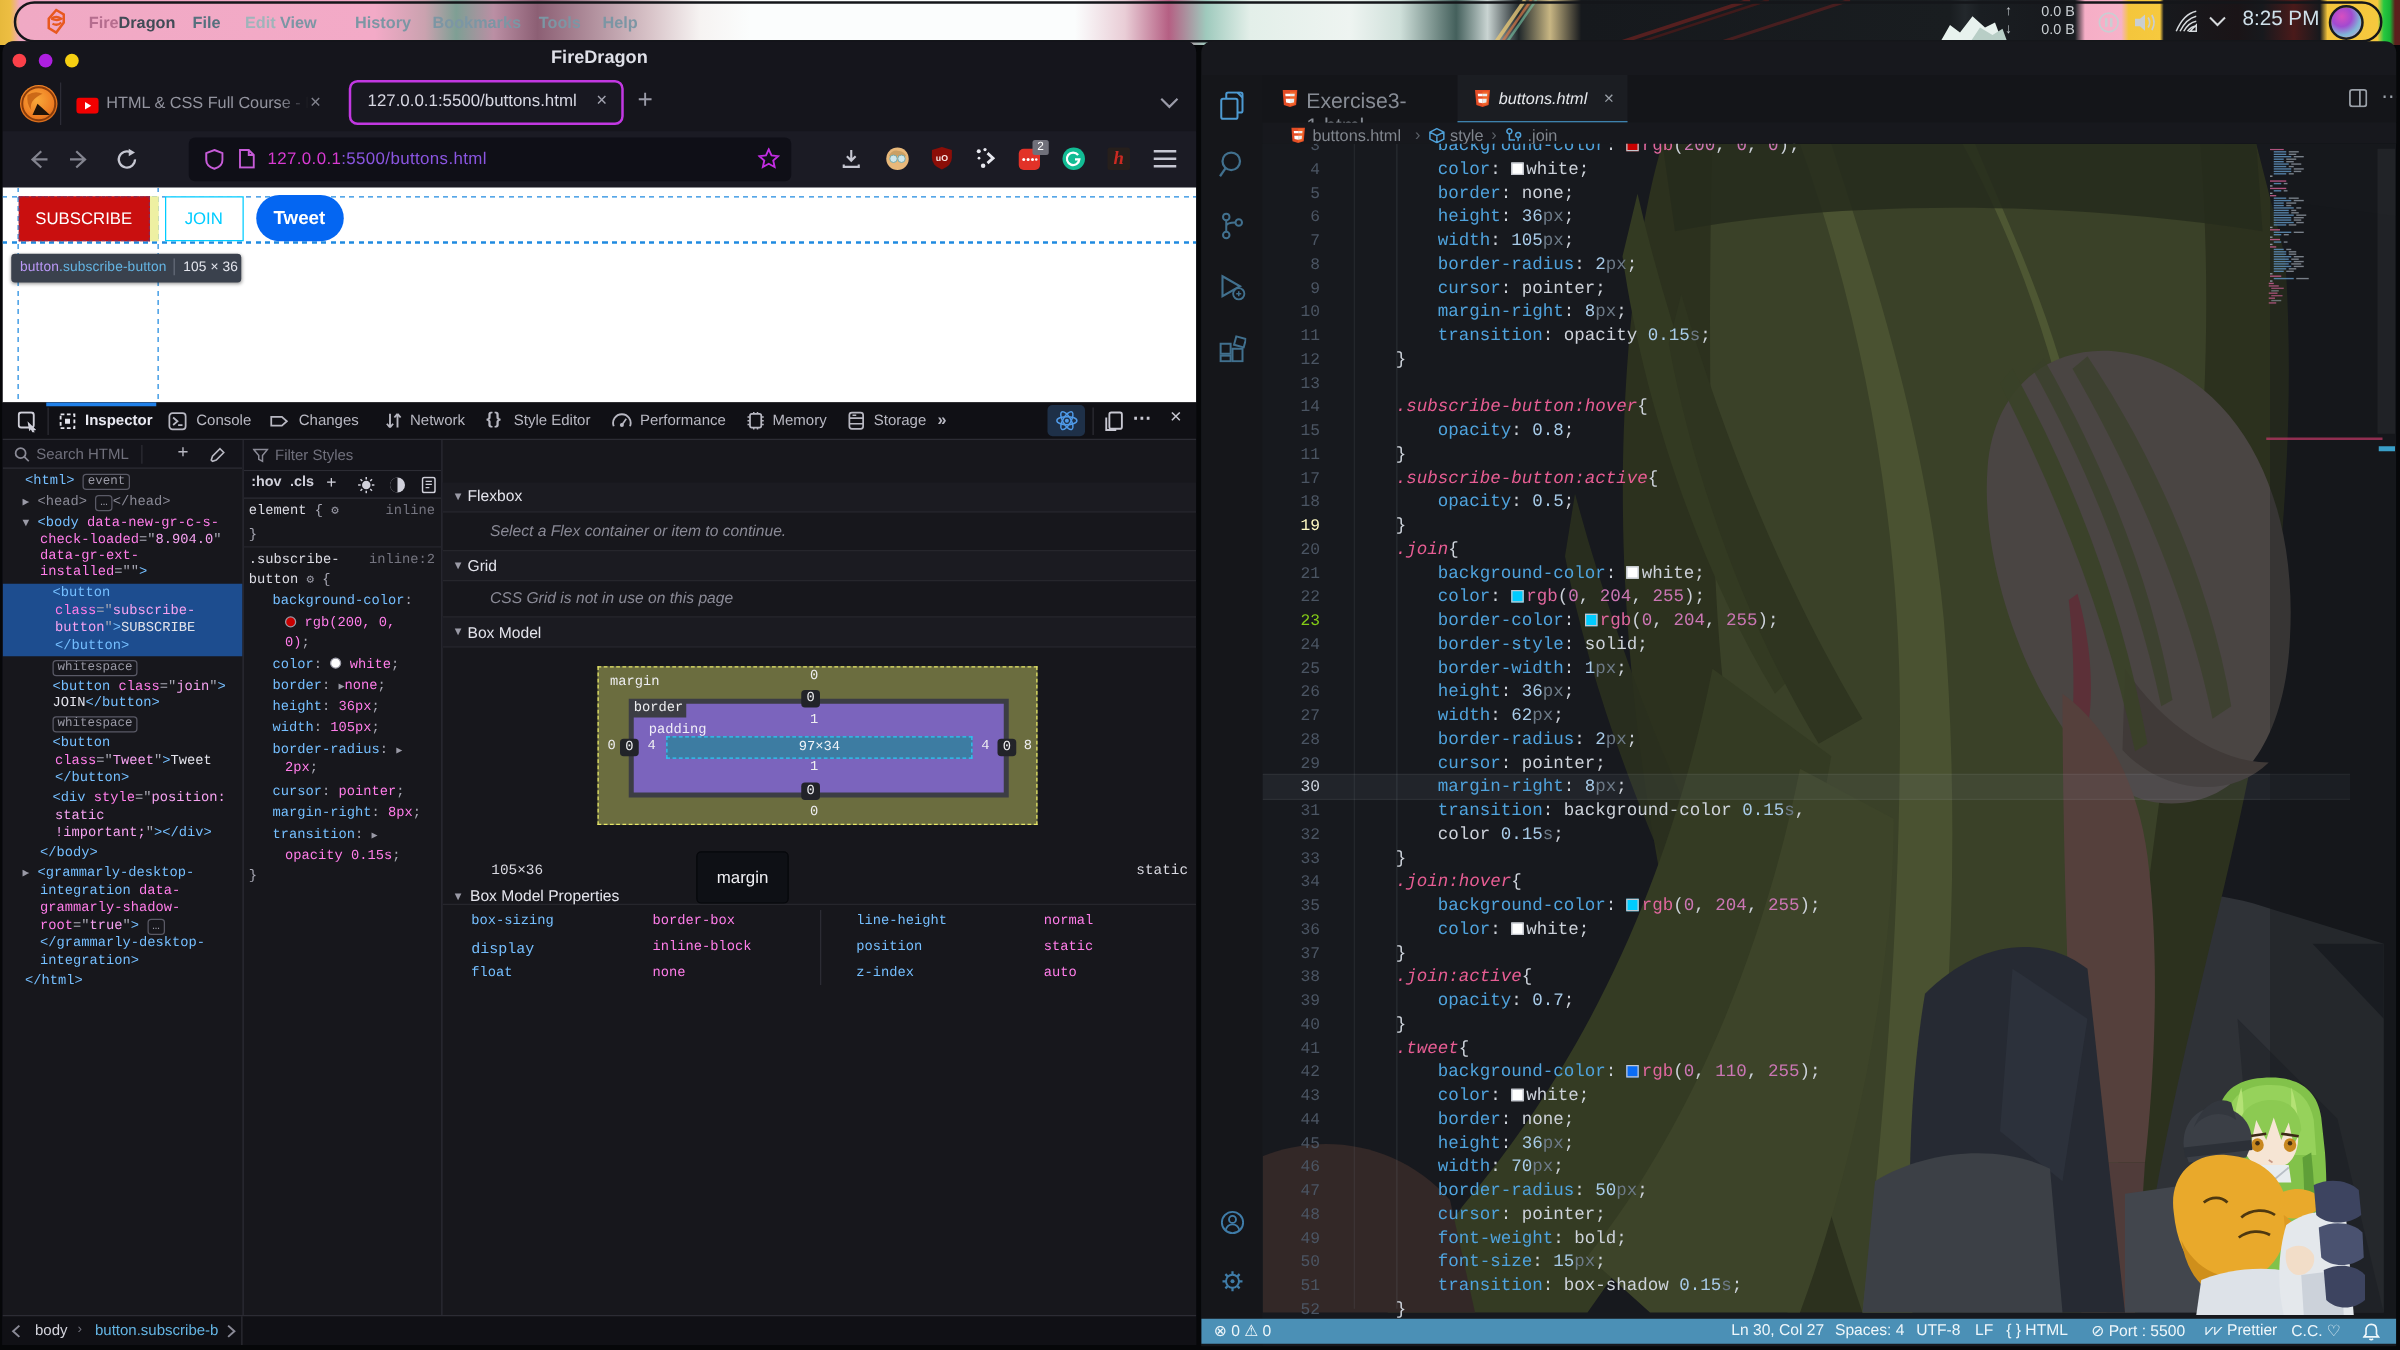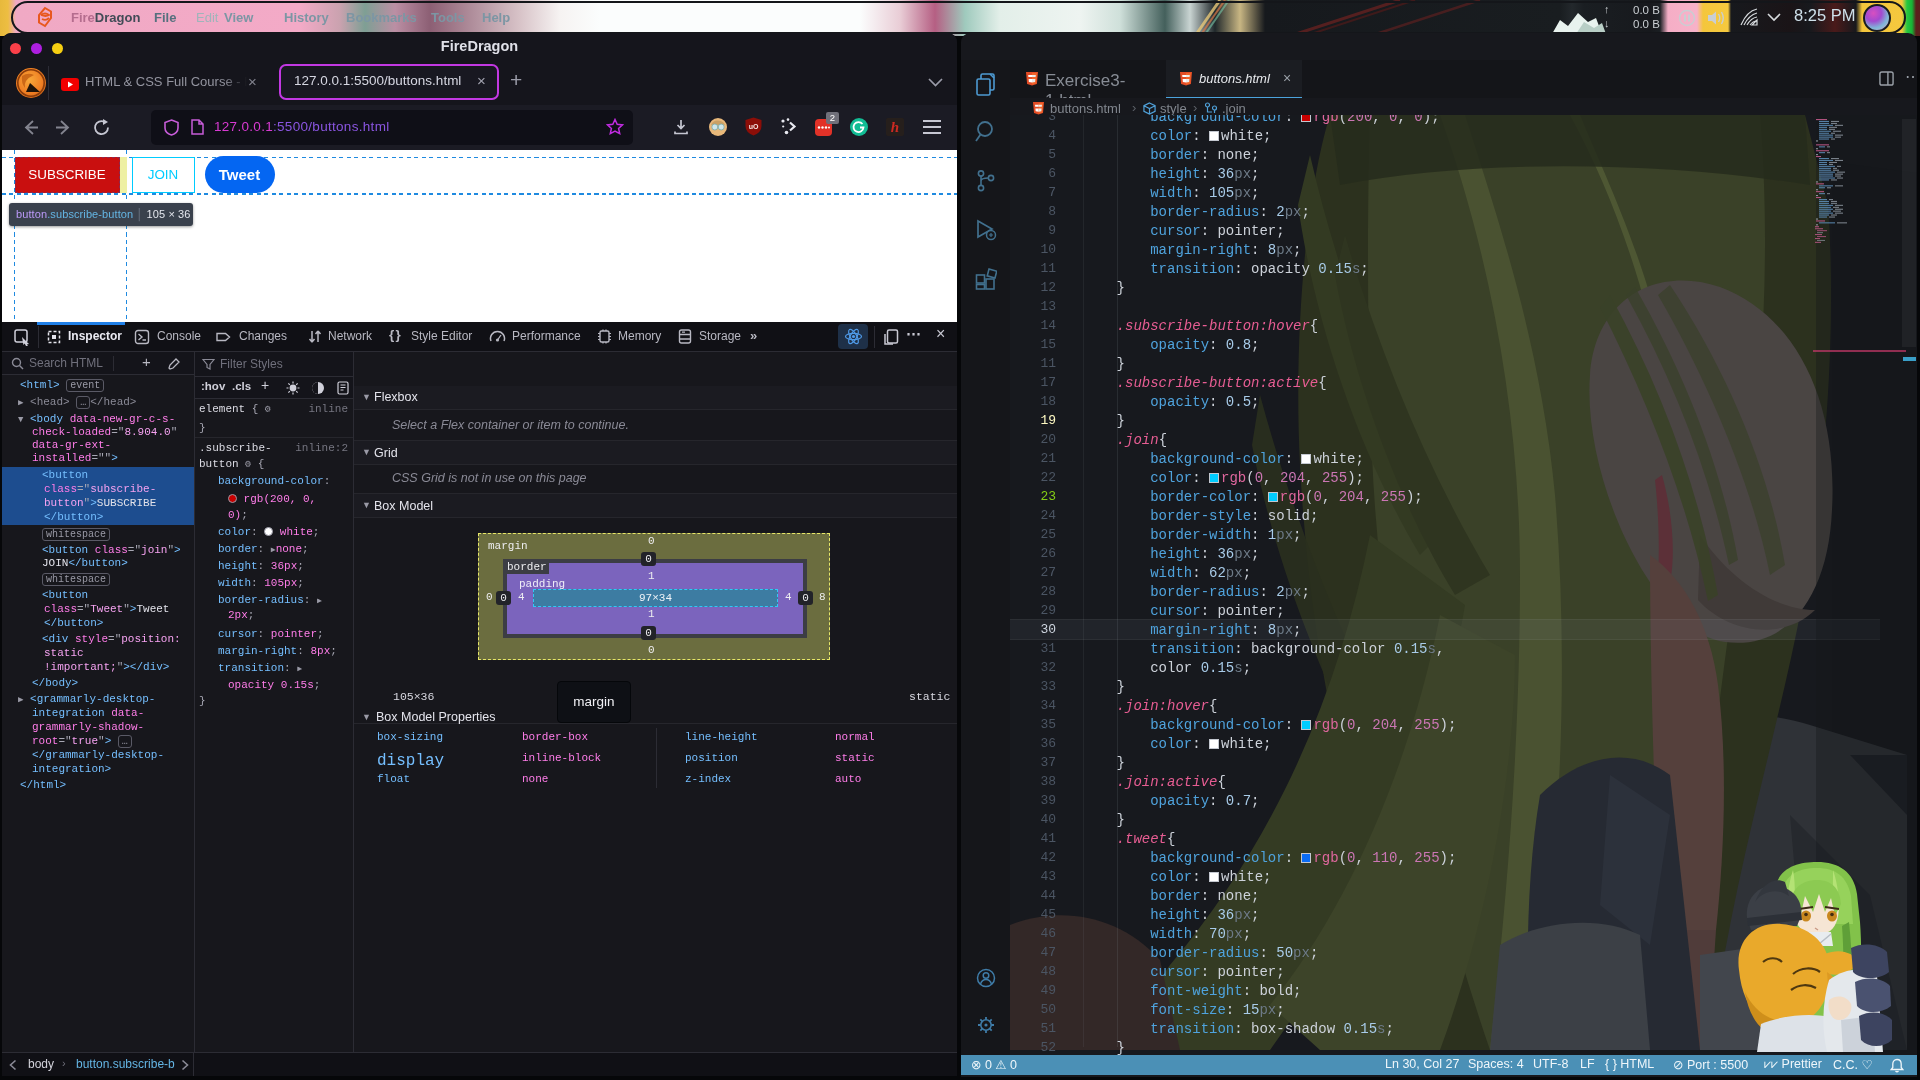--- a/index.html
+++ b/index.html
@@ -41,21 +41,21 @@
   </svg>
 
   <div class="a" style="left:11px;top:1px;width:1895px;height:33px;border-radius:17px;border:2px solid #14161a"></div>
 
   <svg class="a" style="left:34px;top:6px" width="22" height="22" viewBox="0 0 22 22">
     <path d="M11 2 L17 5.5 L17 12 L11 20 L5 16.5 L5 9 Z" fill="none" stroke="#e8581f" stroke-width="2"></path>
     <path d="M7 9 Q11 6 15 9 Q12 11 7 9 M8 13 Q12 15 15 12" fill="none" stroke="#e8581f" stroke-width="1.8"></path>
   </svg>
   <div class="a" style="left:71px;top:10px;font-size:13px;font-weight:bold;color:#b56d8e">Fire<span style="color:#414b56">Dragon</span></div>
   <div class="a" style="left:154px;top:10px;font-size:13px;color:#56707e;font-weight:bold">File</div>
-  <div class="a" style="left:196px;top:10px;font-size:13px;color:#9fb4ba;font-weight:normal">Edit</div>
+  <div class="a" style="left:196px;top:10px;font-size:13px;color:#9fb4ba;font-weight:bold">Edit</div>
   <div class="a" style="left:224px;top:10px;font-size:13px;color:#7c96a4;font-weight:bold">View</div>
   <div class="a" style="left:284px;top:10px;font-size:13px;color:#7c96a4;font-weight:bold">History</div>
   <div class="a" style="left:346px;top:10px;font-size:13px;color:#7c96a4;font-weight:bold">Bookmarks</div>
   <div class="a" style="left:431px;top:10px;font-size:13px;color:#7c96a4;font-weight:bold">Tools</div>
   <div class="a" style="left:482px;top:10px;font-size:13px;color:#7c96a4;font-weight:bold">Help</div>
 
   <div class="a" style="left:1604px;top:3px;font-size:11px;color:#c4c9cd">↑</div>
   <div class="a" style="left:1604px;top:17px;font-size:11px;color:#c4c9cd">↓</div>
   <div class="a" style="left:1633px;top:4px;font-size:11.5px;color:#c9ced2">0.0 B</div>
   <div class="a" style="left:1633px;top:18px;font-size:11.5px;color:#c9ced2">0.0 B</div>
@@ -397,21 +397,21 @@
         <div class="a" style="left:169px;top:110px">0</div>
       </div>
       <div class="a mono" style="left:39px;top:338px;font-size:11.5px;color:#d8d8e0">105×36</div>
       <div class="a" style="left:203px;top:329px;width:74px;height:42px;background:#0e1015;border:1px solid #05070a;border-radius:4px;text-align:center;line-height:40px;color:#f0f0f4;font-size:13.5px">margin</div>
       <div class="a mono" style="left:555px;top:338px;font-size:11.5px;color:#d8d8e0">static</div>
       <div class="a" style="left:0;top:371px;width:603px;height:1px;background:#26262c"></div>
       <div class="a" style="left:8px;top:360px;font-size:9px;color:#9a9aa6">▼</div>
         <div class="a" style="left:22px;top:358px;color:#e4e4ec;font-size:12.5px">Box Model Properties</div>
       <div class="a mono" style="left:23px;top:379px;font-size:11px;color:#75bfff">box-sizing</div>
         <div class="a mono" style="left:168px;top:379px;font-size:11px;color:#ff7de9">border-box</div>
-      <div class="a mono" style="left:23px;top:400px;font-size:16px;color:#75bfff">display</div>
+      <div class="a mono" style="left:23px;top:400px;font-size:12px;color:#75bfff">display</div>
         <div class="a mono" style="left:168px;top:400px;font-size:11px;color:#ff7de9">inline-block</div>
       <div class="a mono" style="left:23px;top:421px;font-size:11px;color:#75bfff">float</div>
         <div class="a mono" style="left:168px;top:421px;font-size:11px;color:#ff7de9">none</div>
       <div class="a" style="left:302px;top:376px;width:1px;height:60px;background:#2c2c34"></div>
       <div class="a mono" style="left:331px;top:379px;font-size:11px;color:#75bfff">line-height</div>
         <div class="a mono" style="left:481px;top:379px;font-size:11px;color:#ff7de9">normal</div>
       <div class="a mono" style="left:331px;top:400px;font-size:11px;color:#75bfff">position</div>
         <div class="a mono" style="left:481px;top:400px;font-size:11px;color:#ff7de9">static</div>
       <div class="a mono" style="left:331px;top:421px;font-size:11px;color:#75bfff">z-index</div>
         <div class="a mono" style="left:481px;top:421px;font-size:11px;color:#ff7de9">auto</div>

